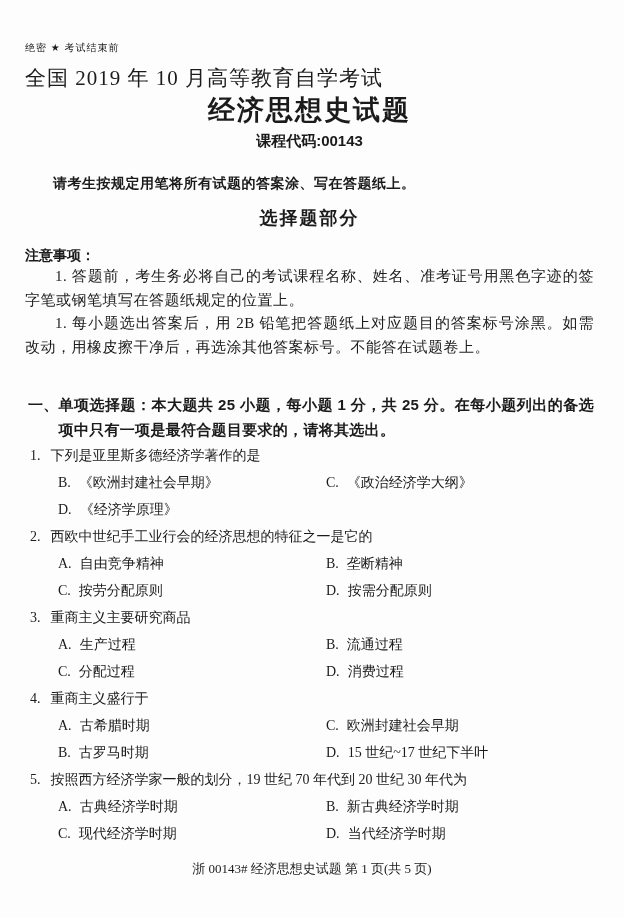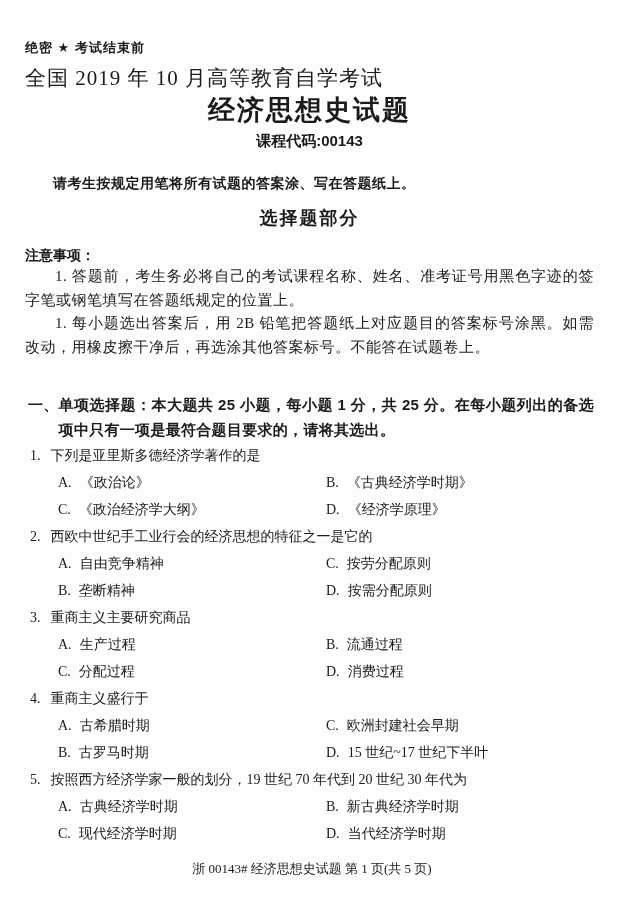--- a/index.html
+++ b/index.html
@@ -16,22 +16,22 @@
     color: #1b1b1b;
     font-family: "Liberation Serif", "DejaVu Serif", serif;
     box-sizing: border-box;
     padding: 40px 30px 0 25px;
     overflow: hidden;
   }
   .hei {
     font-family: "Liberation Sans", "DejaVu Sans", sans-serif;
   }
   .secrecy {
-    font-size: 13px;
-    font-weight: bold;
+    font-size: 10px;
+    font-weight: normal;
     line-height: 16px;
     letter-spacing: 1px;
   }
   .session-title {
     font-size: 21px;
     line-height: 30px;
     margin-top: 7px;
     letter-spacing: 1px;
   }
   .subject-title {
@@ -149,36 +149,35 @@
     <span class="num-label">一、</span>
     <span class="heading-text">单项选择题：本大题共 25 小题，每小题 1 分，共 25 分。在每小题列出的备选项中只有一项是最符合题目要求的，请将其选出。</span>
   </div>
 
   <div class="question">
     <div class="q-stem">
       <span class="q-num">1.</span>
       <span>下列是亚里斯多德经济学著作的是</span>
     </div>
     <div class="options">
-      <div><span class="opt-label">A.</span><span>《政治论》</span></div>
-      <div><span class="opt-label">B.</span><span>《古典经济学时期》</span></div>
+      <div><span class="opt-label">B.</span><span>《欧洲封建社会早期》</span></div>
       <div><span class="opt-label">C.</span><span>《政治经济学大纲》</span></div>
       <div><span class="opt-label">D.</span><span>《经济学原理》</span></div>
     </div>
   </div>
 
   <div class="question">
     <div class="q-stem">
       <span class="q-num">2.</span>
       <span>西欧中世纪手工业行会的经济思想的特征之一是它的</span>
     </div>
     <div class="options">
       <div><span class="opt-label">A.</span><span>自由竞争精神</span></div>
+      <div><span class="opt-label">B.</span><span>垄断精神</span></div>
       <div><span class="opt-label">C.</span><span>按劳分配原则</span></div>
-      <div><span class="opt-label">B.</span><span>垄断精神</span></div>
       <div><span class="opt-label">D.</span><span>按需分配原则</span></div>
     </div>
   </div>
 
   <div class="question">
     <div class="q-stem">
       <span class="q-num">3.</span>
       <span>重商主义主要研究商品</span>
     </div>
     <div class="options">

